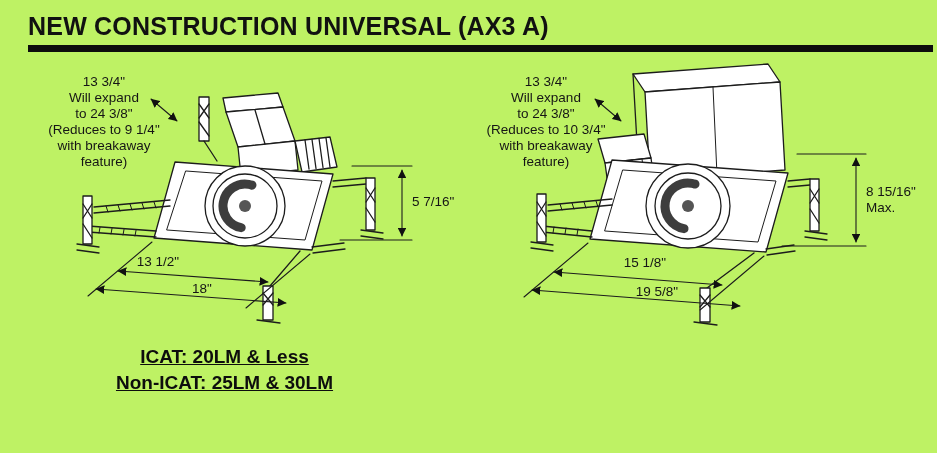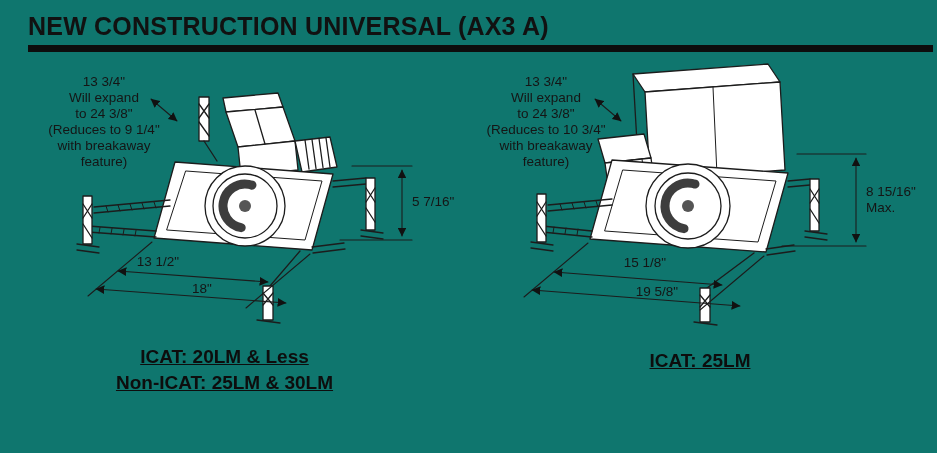--- a/index.html
+++ b/index.html
@@ -1,18 +1,18 @@
 <!DOCTYPE html>
 <html><head>
 <meta charset="utf-8">
 <style>
   * { margin:0; padding:0; box-sizing:border-box; }
   html,body { background:#ffffff; }
   body { font-family:"Liberation Sans", sans-serif; color:#111; }
-  .stage { position:relative; width:937px; height:453px; background:#0f766e; overflow:hidden; }
+  .stage { position:relative; width:937px; height:453px; background:#bef264; overflow:hidden; }
   .title { position:absolute; left:28px; top:12px; font-size:25px; font-weight:bold; letter-spacing:.2px; white-space:nowrap; }
   .rule  { position:absolute; left:28px; top:45px; width:905px; height:7px; background:#0d0d0d; }
   .art   { position:absolute; left:0; top:0; }
   .note  { position:absolute; width:136px; text-align:center; font-size:13.5px; line-height:16px; white-space:pre-line; color:#151515; }
   .dim   { position:absolute; font-size:13.5px; line-height:16px; white-space:pre-line; color:#151515; }
   .dim.c { text-align:center; }
   .caption { position:absolute; text-align:center; font-weight:bold; font-size:19px; line-height:26px; white-space:pre-line; color:#0d0d0d;text-decoration:underline; }
 </style>
 </head>
 <body>
@@ -189,15 +189,14 @@
   <div class="dim c" style="left:172px; top:281px; width:60px;">18"</div>
   <div class="dim" style="left:412px; top:194px; width:60px;">5 7/16"</div>
 
   <div class="dim c" style="left:605px; top:255px; width:80px;">15 1/8"</div>
   <div class="dim c" style="left:617px; top:284px; width:80px;">19 5/8"</div>
   <div class="dim" style="left:866px; top:184px; width:66px;">8 15/16"
 Max.</div>
 
   <div class="caption" style="left:62px; top:344px; width:325px;">ICAT: 20LM &amp; Less
 Non-ICAT: 25LM &amp; 30LM</div>
-  <div class="caption" style="left:560px; top:348px; width:280px;">ICAT: 25LM</div>
 
 </div>
 
 </body></html>

